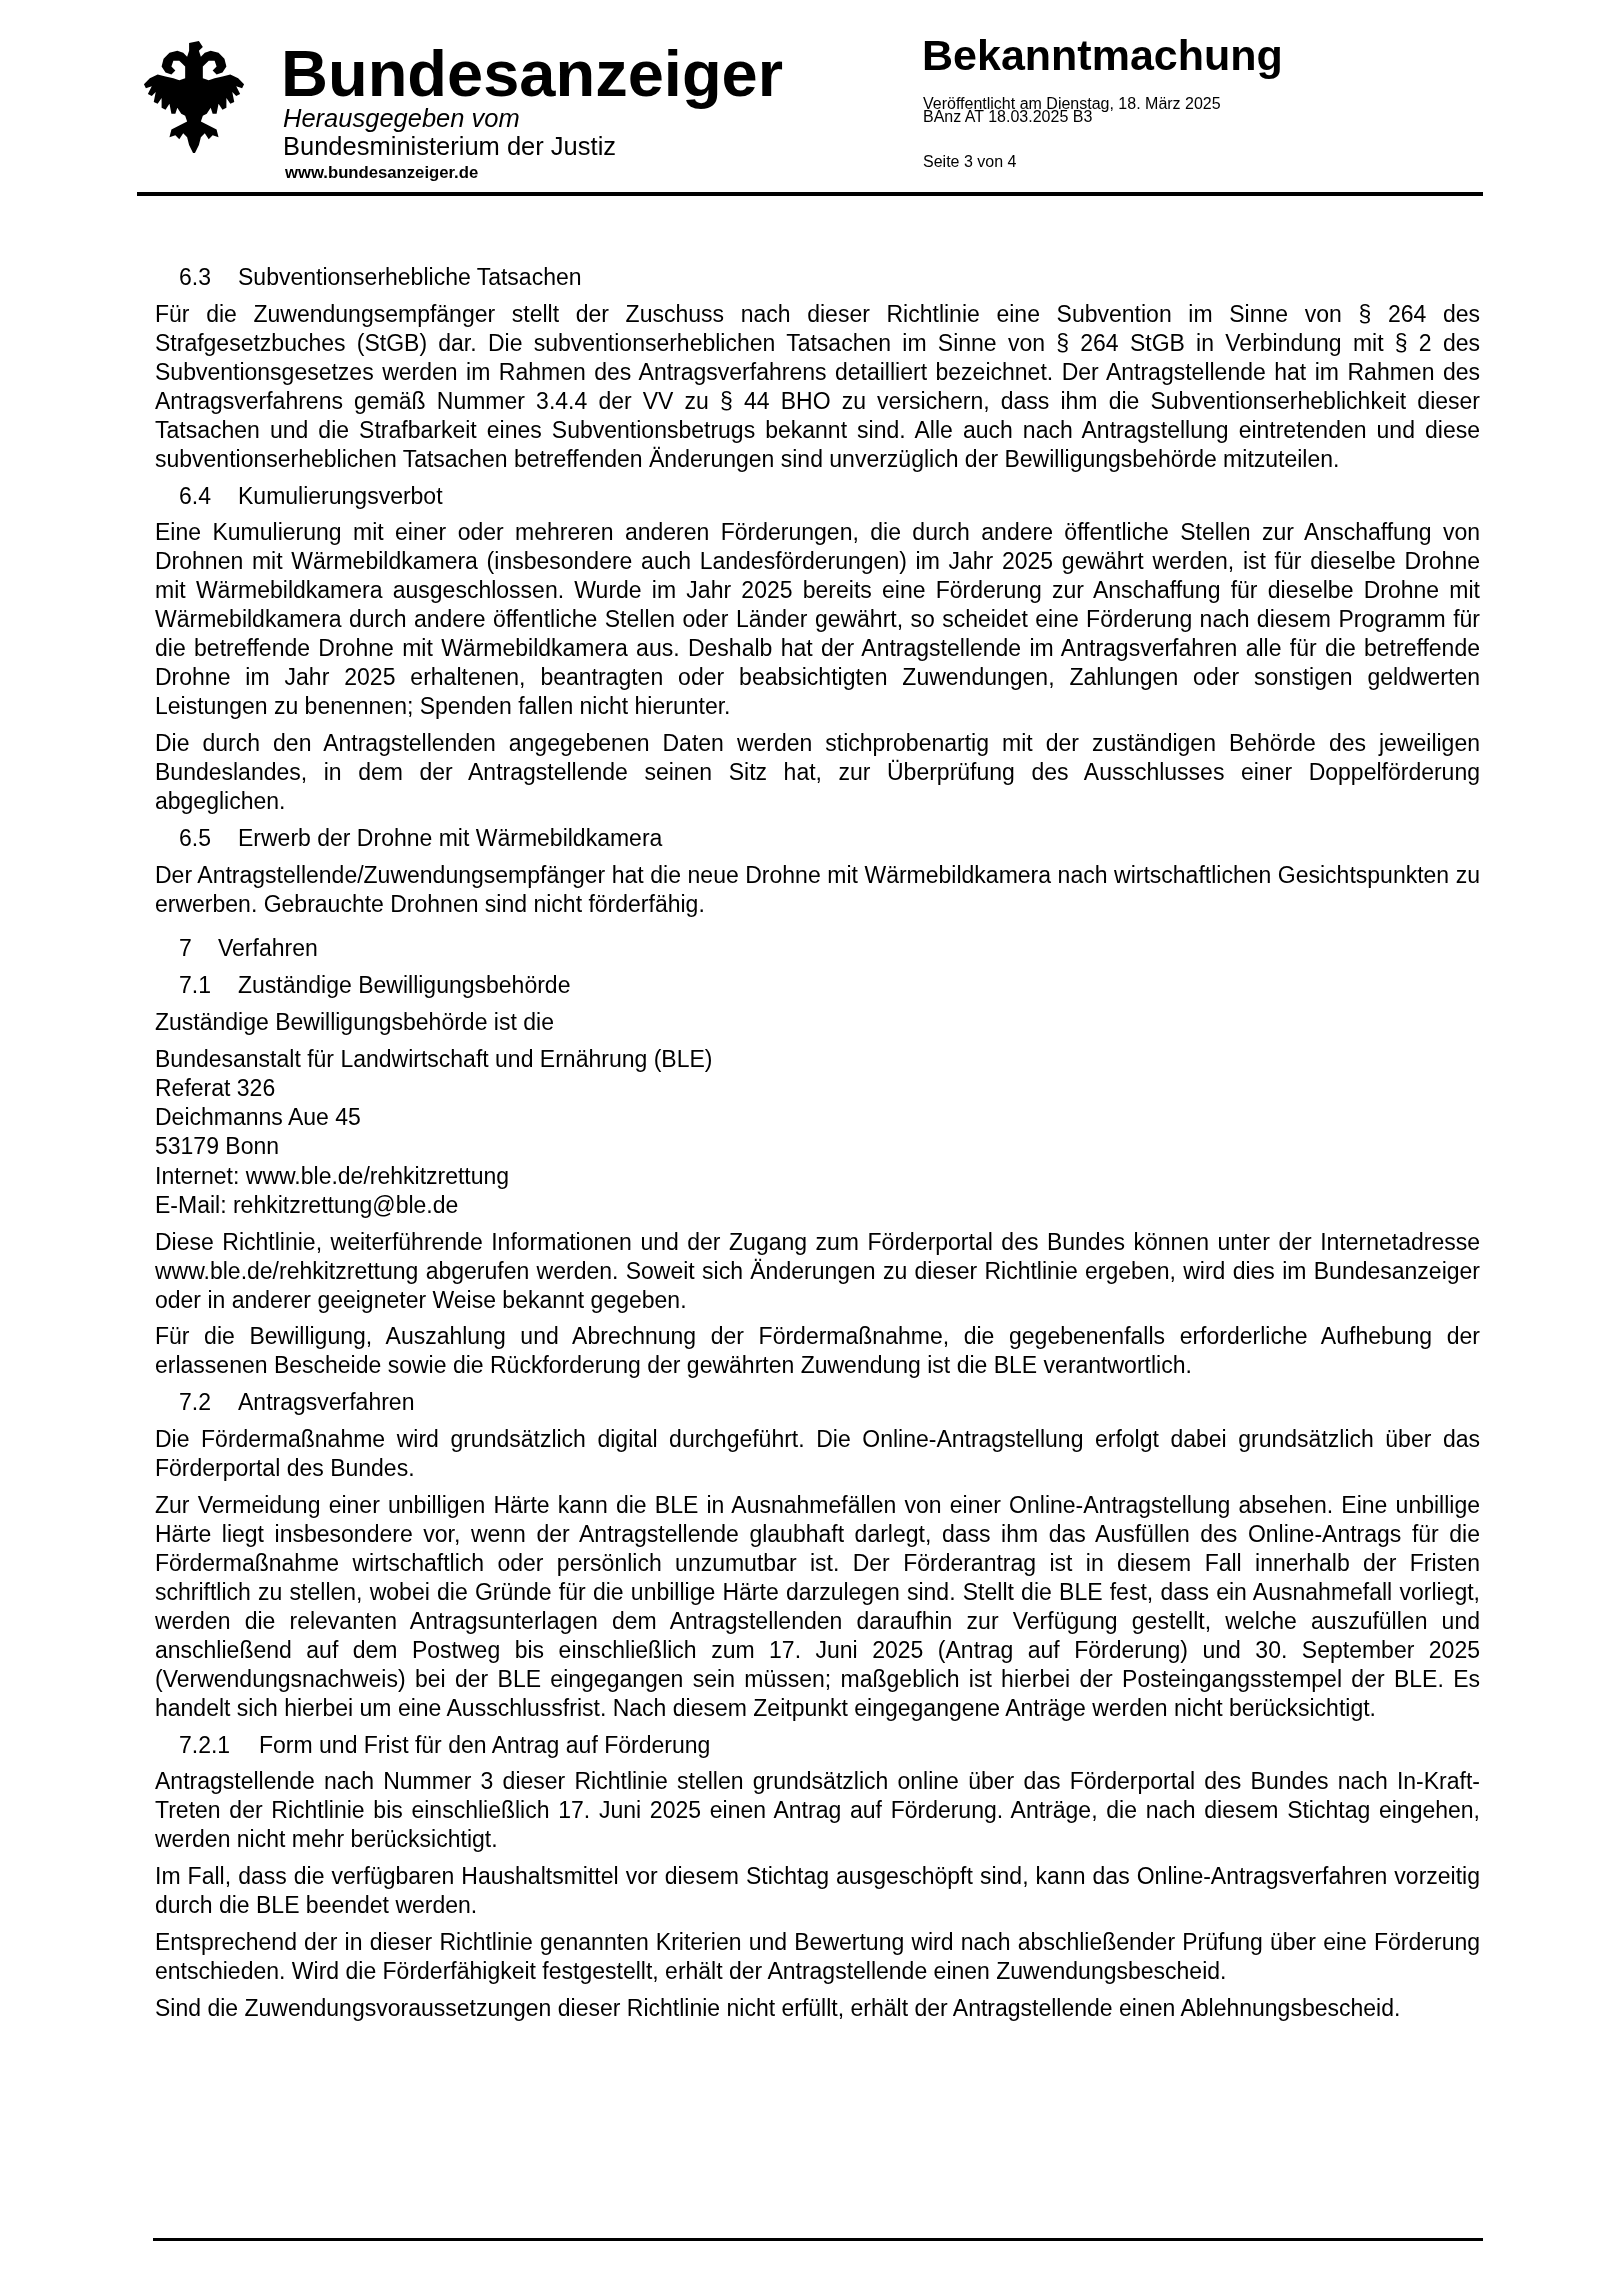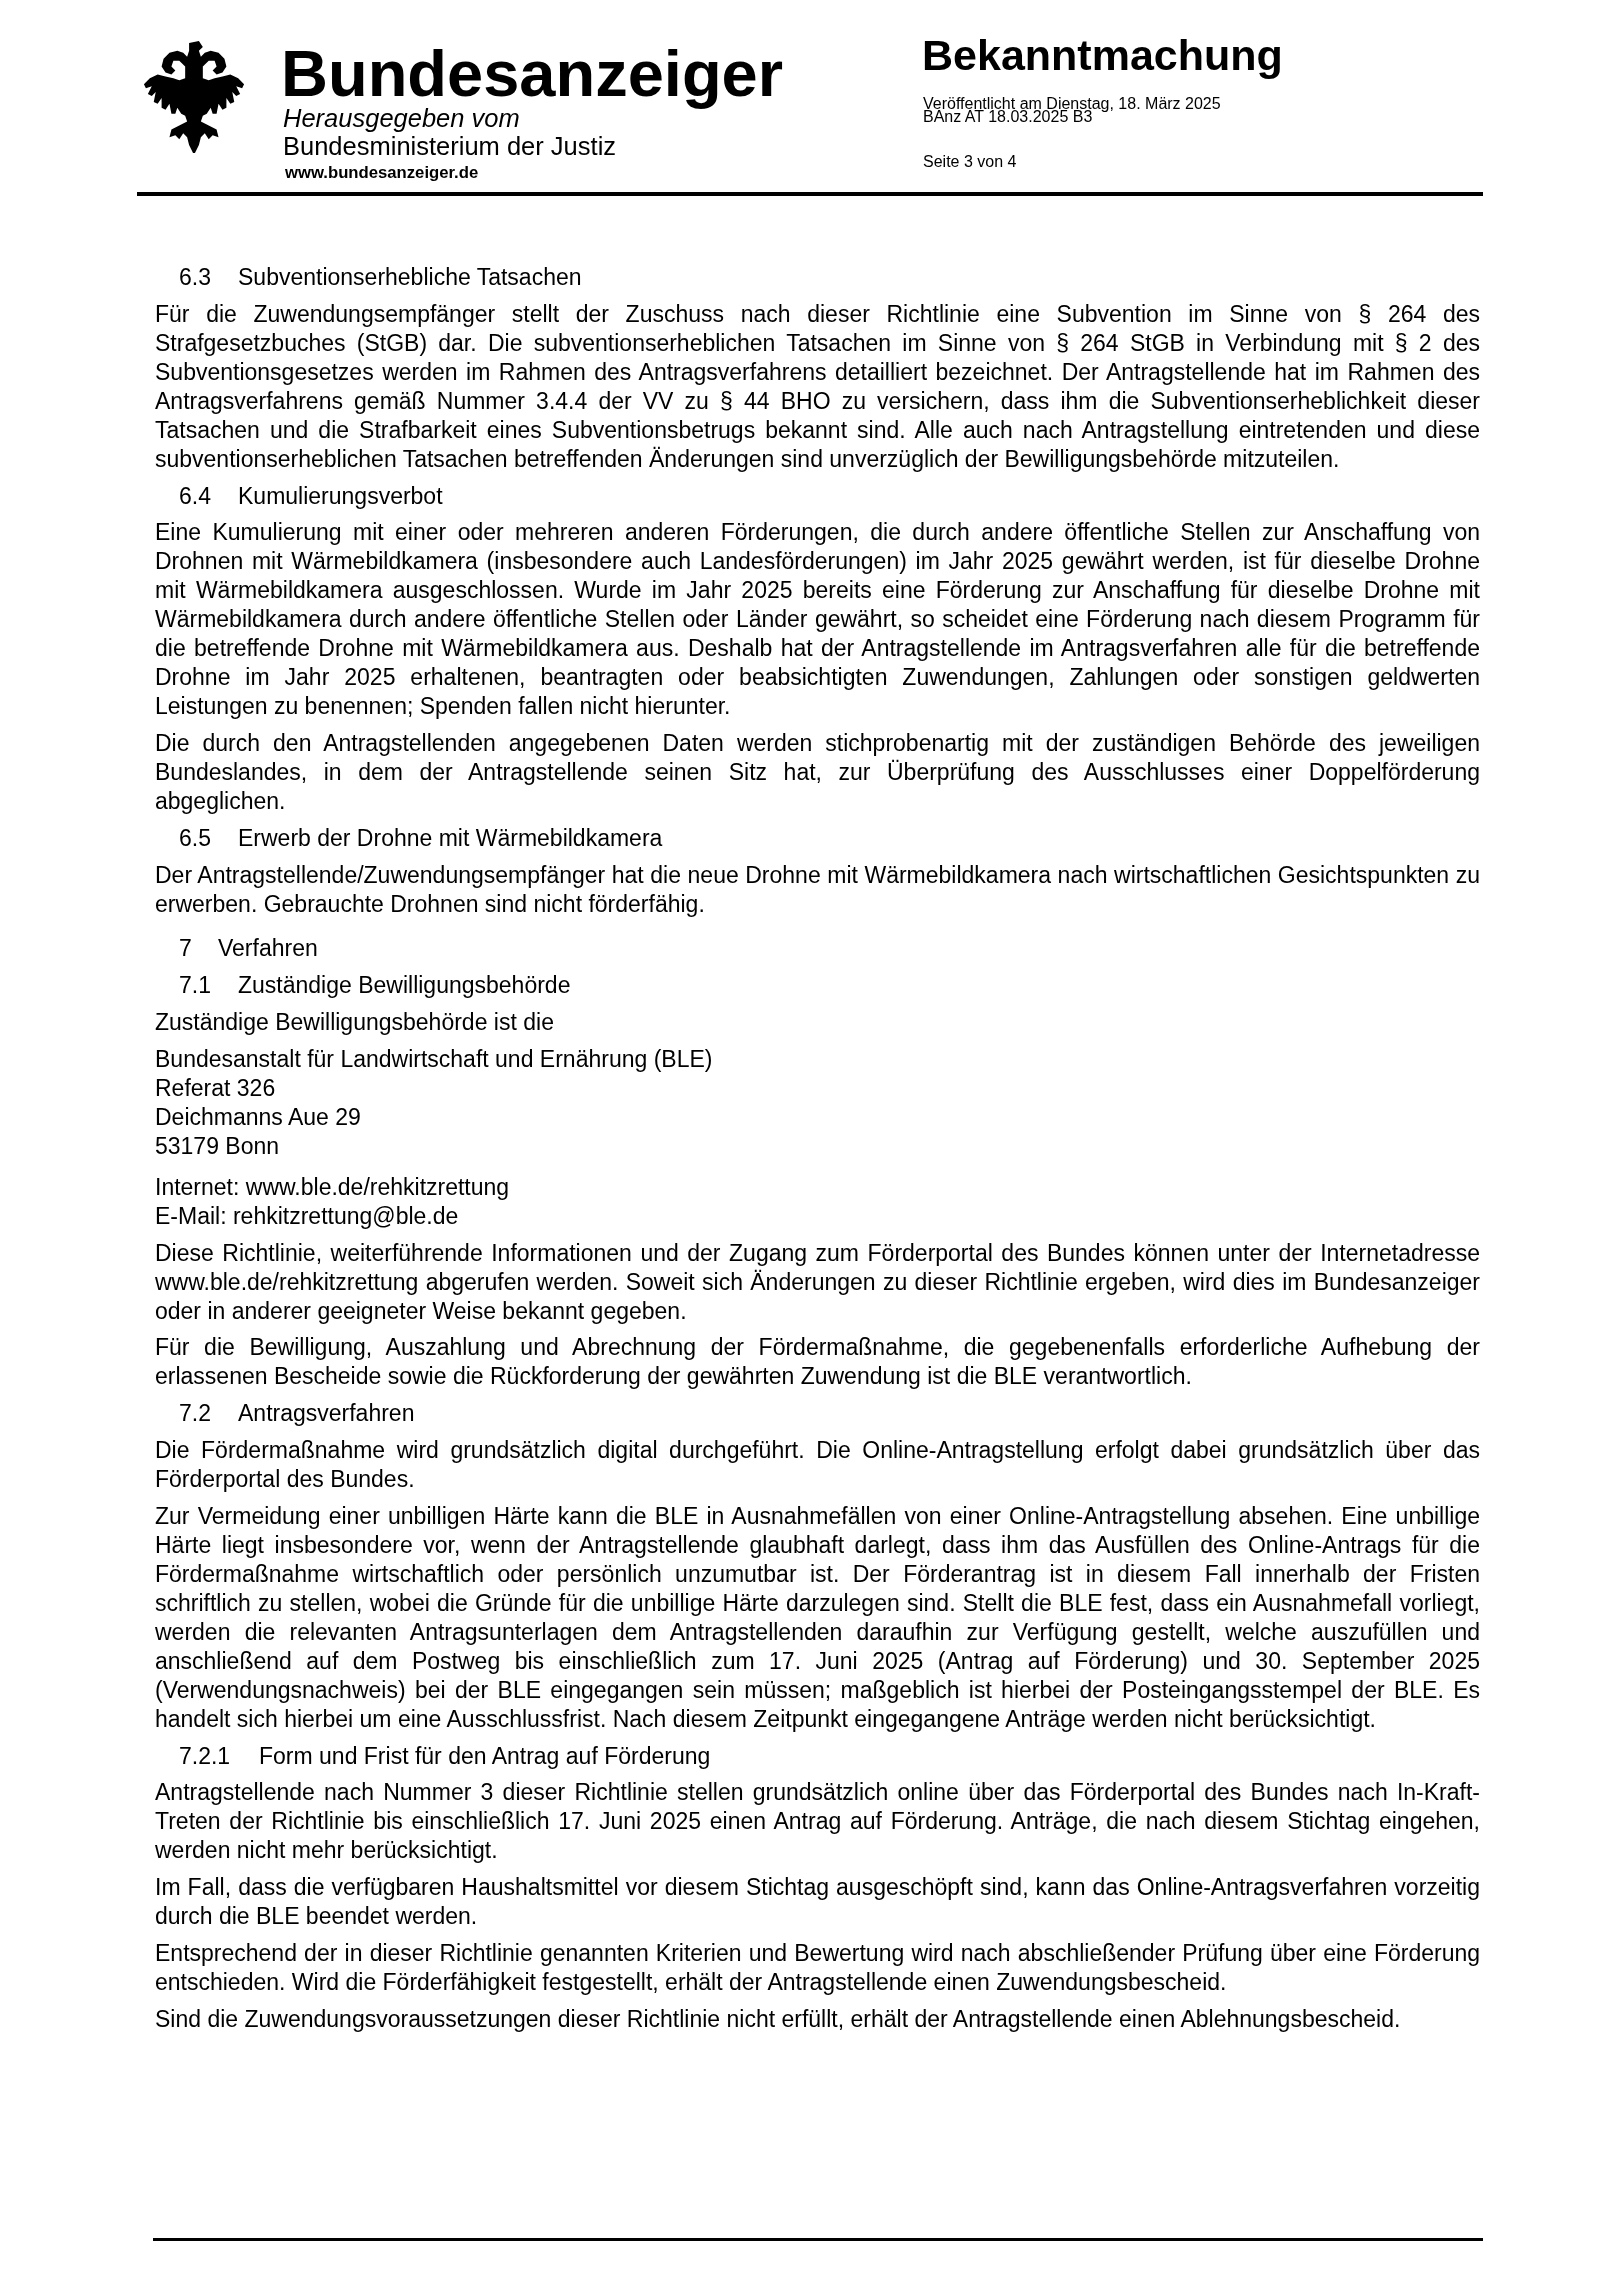--- a/index.html
+++ b/index.html
@@ -53,24 +53,24 @@
 
   <div class="h"><span class="num">6.5</span><span>Erwerb der Drohne mit Wärmebildkamera</span></div>
   <p>Der Antragstellende/Zuwendungsempfänger hat die neue Drohne mit Wärmebildkamera nach wirtschaftlichen Ge­sichtspunkten zu erwerben. Gebrauchte Drohnen sind nicht förderfähig.</p>
 
   <div class="gap-small"></div>
   <div class="h"><span class="num" style="width:39px;">7</span><span>Verfahren</span></div>
 
   <div class="h"><span class="num">7.1</span><span>Zuständige Bewilligungsbehörde</span></div>
   <p>Zuständige Bewilligungsbehörde ist die</p>
 
-  <div class="addr" style="margin-bottom:12px;">
+  <div class="addr" style="margin-bottom:1px;">
     <p>Bundesanstalt für Landwirtschaft und Ernährung (BLE)</p>
     <p>Referat 326</p>
-    <p>Deichmanns Aue 29</p>
+    <p>Deichmanns Aue 45</p>
     <p>53179 Bonn</p>
   </div>
   <div class="addr" style="margin-bottom:7.8px;">
     <p>Internet: www.ble.de/rehkitzrettung</p>
     <p>E-Mail: rehkitzrettung@ble.de</p>
   </div>
   <p>Diese Richtlinie, weiterführende Informationen und der Zugang zum Förderportal des Bundes können unter der Inter­netadresse www.ble.de/rehkitzrettung abgerufen werden. Soweit sich Änderungen zu dieser Richtlinie ergeben, wird dies im Bundesanzeiger oder in anderer geeigneter Weise bekannt gegeben.</p>
   <p>Für die Bewilligung, Auszahlung und Abrechnung der Fördermaßnahme, die gegebenenfalls erforderliche Aufhebung der erlassenen Bescheide sowie die Rückforderung der gewährten Zuwendung ist die BLE verantwortlich.</p>
 
   <div class="h"><span class="num">7.2</span><span>Antragsverfahren</span></div>

